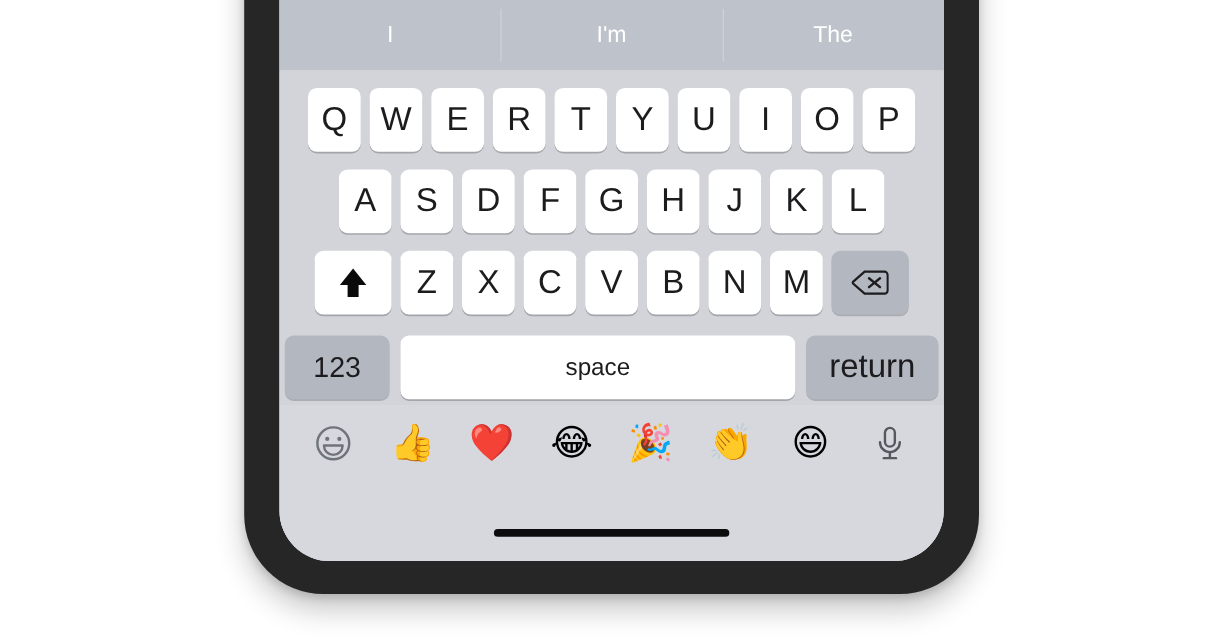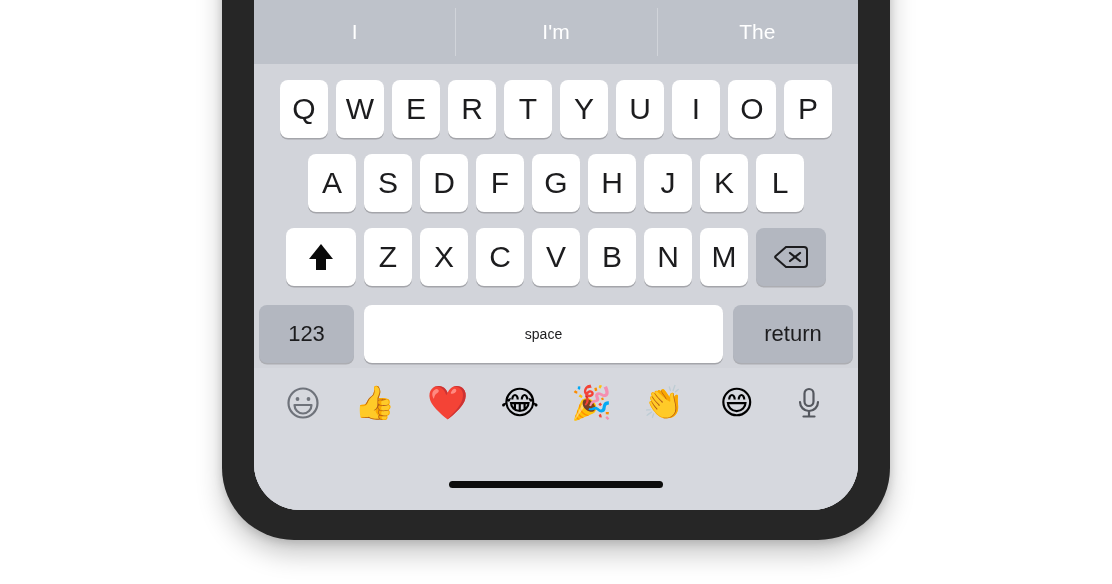--- a/index.html
+++ b/index.html
@@ -110,23 +110,23 @@
     color: #1c1c1e;
     font-family: "Liberation Sans", sans-serif;
     box-shadow: 0 1.5px 0 rgba(0,0,0,0.22);
     user-select: none;
   }
   .key.gray {
     background: #b3b7c0;
     box-shadow: 0 1.5px 0 rgba(0,0,0,0.18);
   }
   .key.wide-mod { width: 70px; }
-  .key.num-key  { width: 95px; font-size: 22px; }
-  .key.space-key{ flex: 1 1 auto; font-size: 14px; }
-  .key.return-key { width: 120px; font-size: 22px; }
+  .key.num-key  { width: 95px; font-size: 26px; }
+  .key.space-key{ flex: 1 1 auto; font-size: 22px; }
+  .key.return-key { width: 120px; font-size: 30px; }
 
   .kb-row.row-4 { gap: 10px; padding: 6px 0 0 0; }
 
   
   .shift-glyph {
     width: 24px;
     height: 26px;
     position: relative;
   }
   .shift-glyph .shaft {

